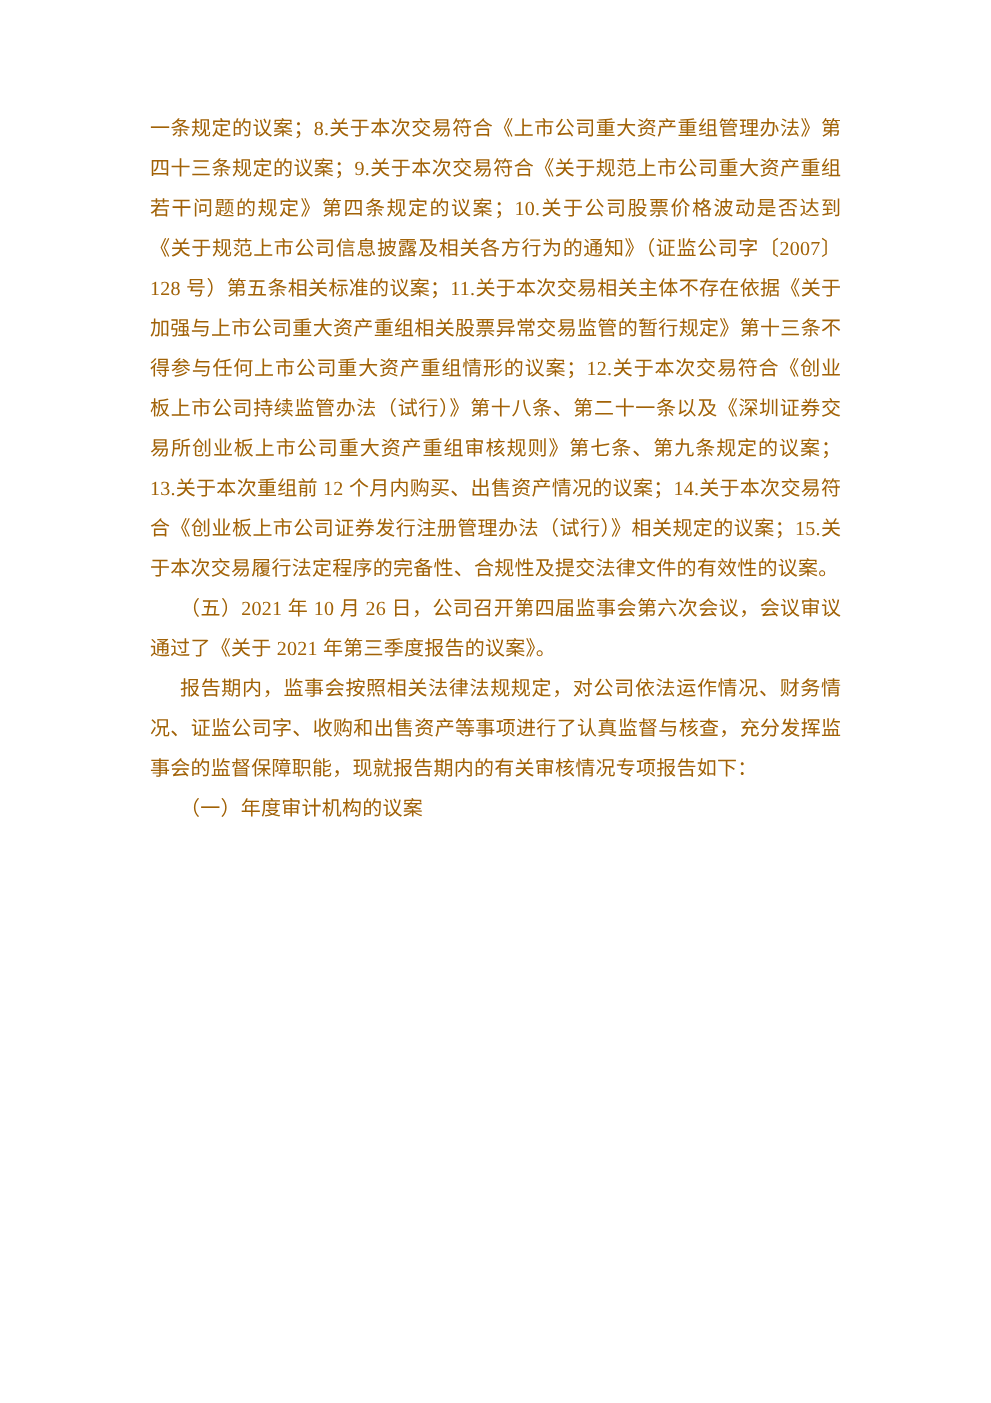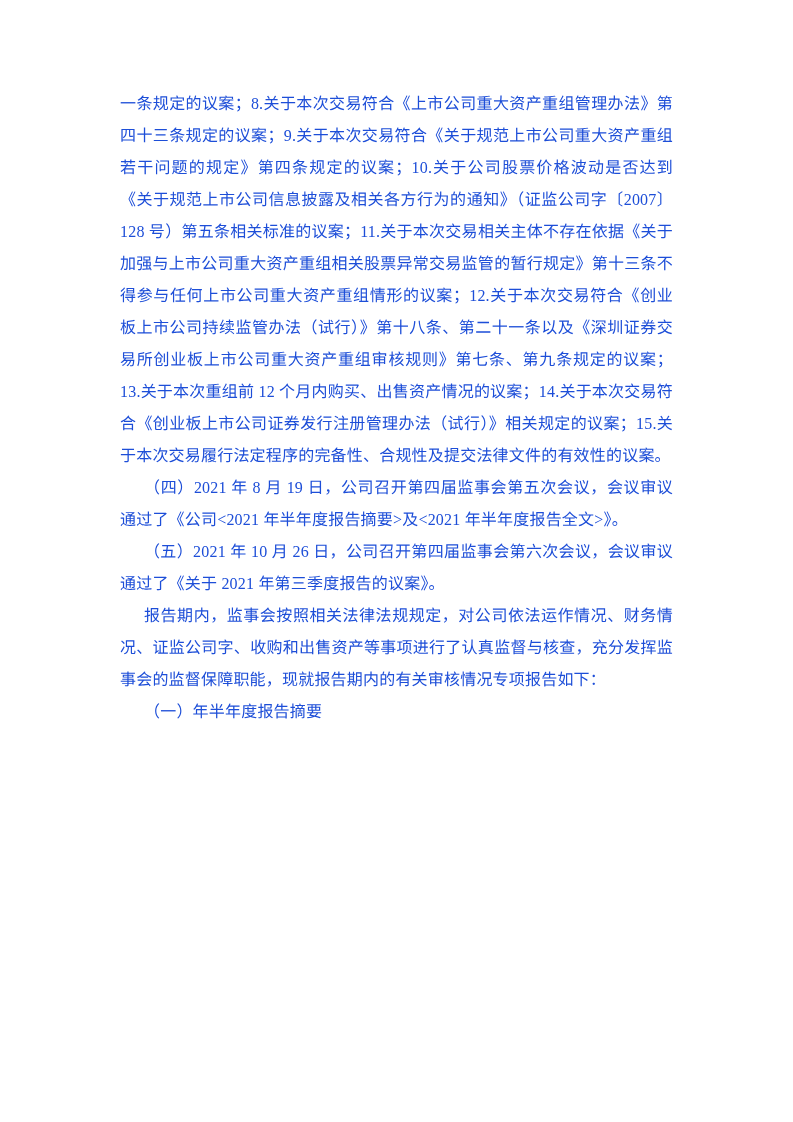--- a/index.html
+++ b/index.html
@@ -19,37 +19,36 @@
     position: absolute;
     left: 120px;
     top: 88px;
     width: 553px;
   }
   .para {
     margin: 0;
     padding: 0;
     font-size: 16px;
     line-height: 32px;
-    color: #1d4ed8;
+    color: #a16207;
     text-align: justify;
     word-break: normal;
     overflow-wrap: break-word;
     letter-spacing: 0.2px;
   }
   .indent {
     text-indent: 24px;
   }
   .heading {
     font-weight: 700;
   }
 </style>
 </head>
 <body>
 
 <div class="page">
   <div class="content">
     <p class="para">一条规定的议案；8.关于本次交易符合《上市公司重大资产重组管理办法》第四十三条规定的议案；9.关于本次交易符合《关于规范上市公司重大资产重组若干问题的规定》第四条规定的议案；10.关于公司股票价格波动是否达到《关于规范上市公司信息披露及相关各方行为的通知》（证监公司字〔2007〕128 号）第五条相关标准的议案；11.关于本次交易相关主体不存在依据《关于加强与上市公司重大资产重组相关股票异常交易监管的暂行规定》第十三条不得参与任何上市公司重大资产重组情形的议案；12.关于本次交易符合《创业板上市公司持续监管办法（试行）》第十八条、第二十一条以及《深圳证券交易所创业板上市公司重大资产重组审核规则》第七条、第九条规定的议案；13.关于本次重组前 12 个月内购买、出售资产情况的议案；14.关于本次交易符合《创业板上市公司证券发行注册管理办法（试行）》相关规定的议案；15.关于本次交易履行法定程序的完备性、合规性及提交法律文件的有效性的议案。</p>
-    <p class="para indent">（四）2021 年 8 月 19 日，公司召开第四届监事会第五次会议，会议审议通过了《公司&lt;2021 年半年度报告摘要&gt;及&lt;2021 年半年度报告全文&gt;》。</p>
     <p class="para indent">（五）2021 年 10 月 26 日，公司召开第四届监事会第六次会议，会议审议通过了《关于 2021 年第三季度报告的议案》。</p>
     <p class="para indent">报告期内，监事会按照相关法律法规规定，对公司依法运作情况、财务情况、证监公司字、收购和出售资产等事项进行了认真监督与核查，充分发挥监事会的监督保障职能，现就报告期内的有关审核情况专项报告如下：</p>
-    <p class="para indent">（一）年半年度报告摘要</p>
+    <p class="para indent">（一）年度审计机构的议案</p>
   </div>
 </div>
 
 </body></html>

